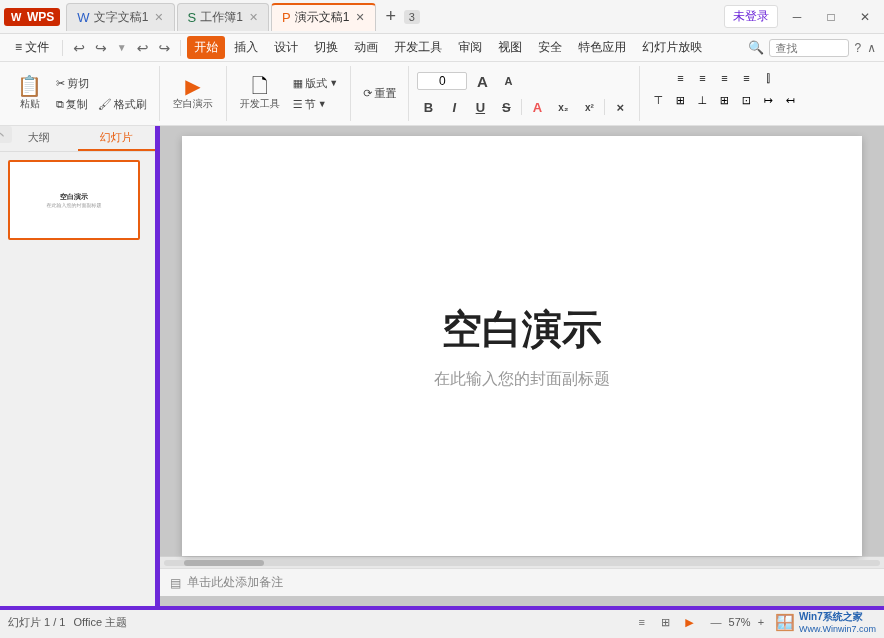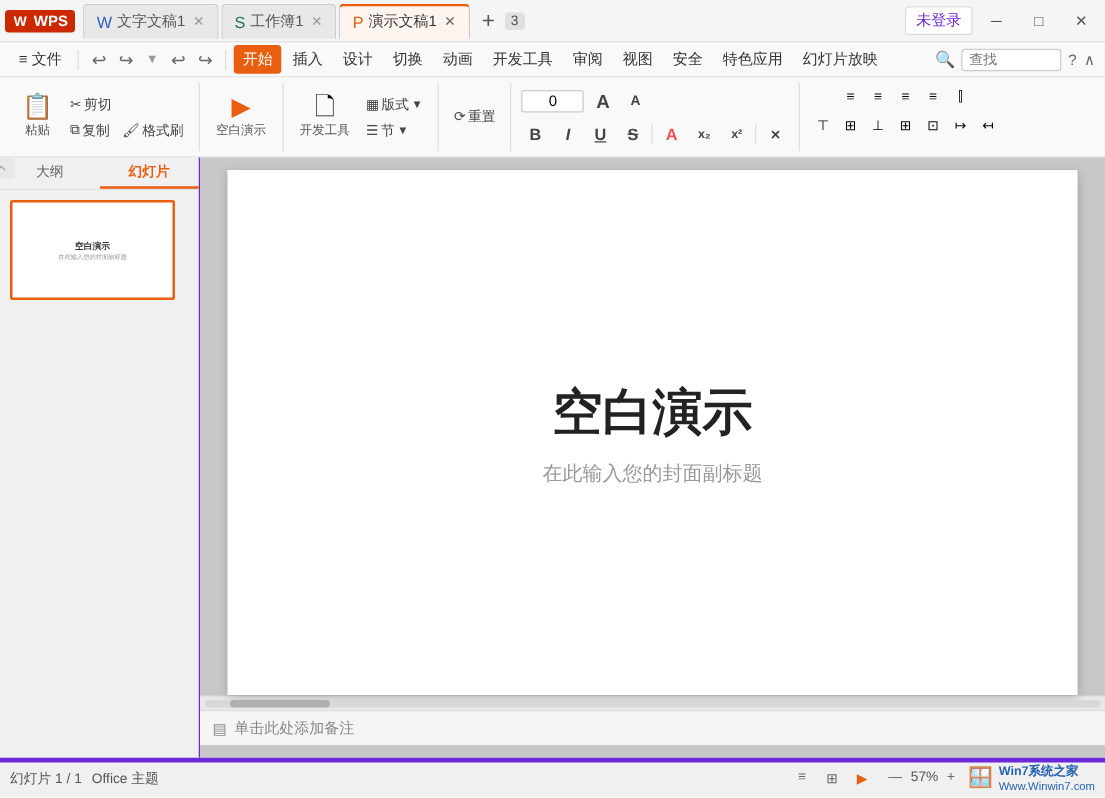--- a/index.html
+++ b/index.html
@@ -96,29 +96,29 @@
     }
     .format-btn {
       width: 22px; height: 22px; display: flex; align-items: center; justify-content: center;
       cursor: pointer; border-radius: 2px; font-size: 13px; color: #444; font-weight: bold;
     }
     .format-sep { width: 1px; height: 16px; background: #ddd; }
 
     
     #main { display: flex; flex: 1; height: calc(638px - 34px - 28px - 68px - 28px); }
     #slide-panel {
-      width: 160px; background: #f0f0f0; border-right: 1px solid #6d28d9;
+      width: 160px; background: #f0f0f0; border-right: 5px solid #6d28d9;
       display: flex; flex-direction: column;
     }
     .panel-tabs { display: flex; border-bottom: 1px solid #ddd; }
     .panel-tab {
       flex: 1; text-align: center; padding: 4px 0; font-size: 11px;
       cursor: pointer; color: #666; border-bottom: 2px solid transparent;
     }
-    .panel-tab.active { color: #e95e0f; border-bottom: 2px solid #e95e0f; font-weight: bold; }
+    .panel-tab.active { color: #e95e0f; border-bottom: 2px solid #e95e0f; font-weight: normal; }
     .slide-list { flex: 1; overflow-y: auto; padding: 8px; }
     .slide-thumb {
       border: 2px solid #e95e0f; background: #fff; border-radius: 2px;
       cursor: pointer; margin-bottom: 6px; position: relative; padding: 4px;
     }
     .slide-thumb-inner {
       width: 120px; height: 68px; background: #fff; display: flex;
       align-items: center; justify-content: center; flex-direction: column;
     }
     .slide-mini-title { font-size: 7px; color: #333; font-weight: bold; text-align: center; }

